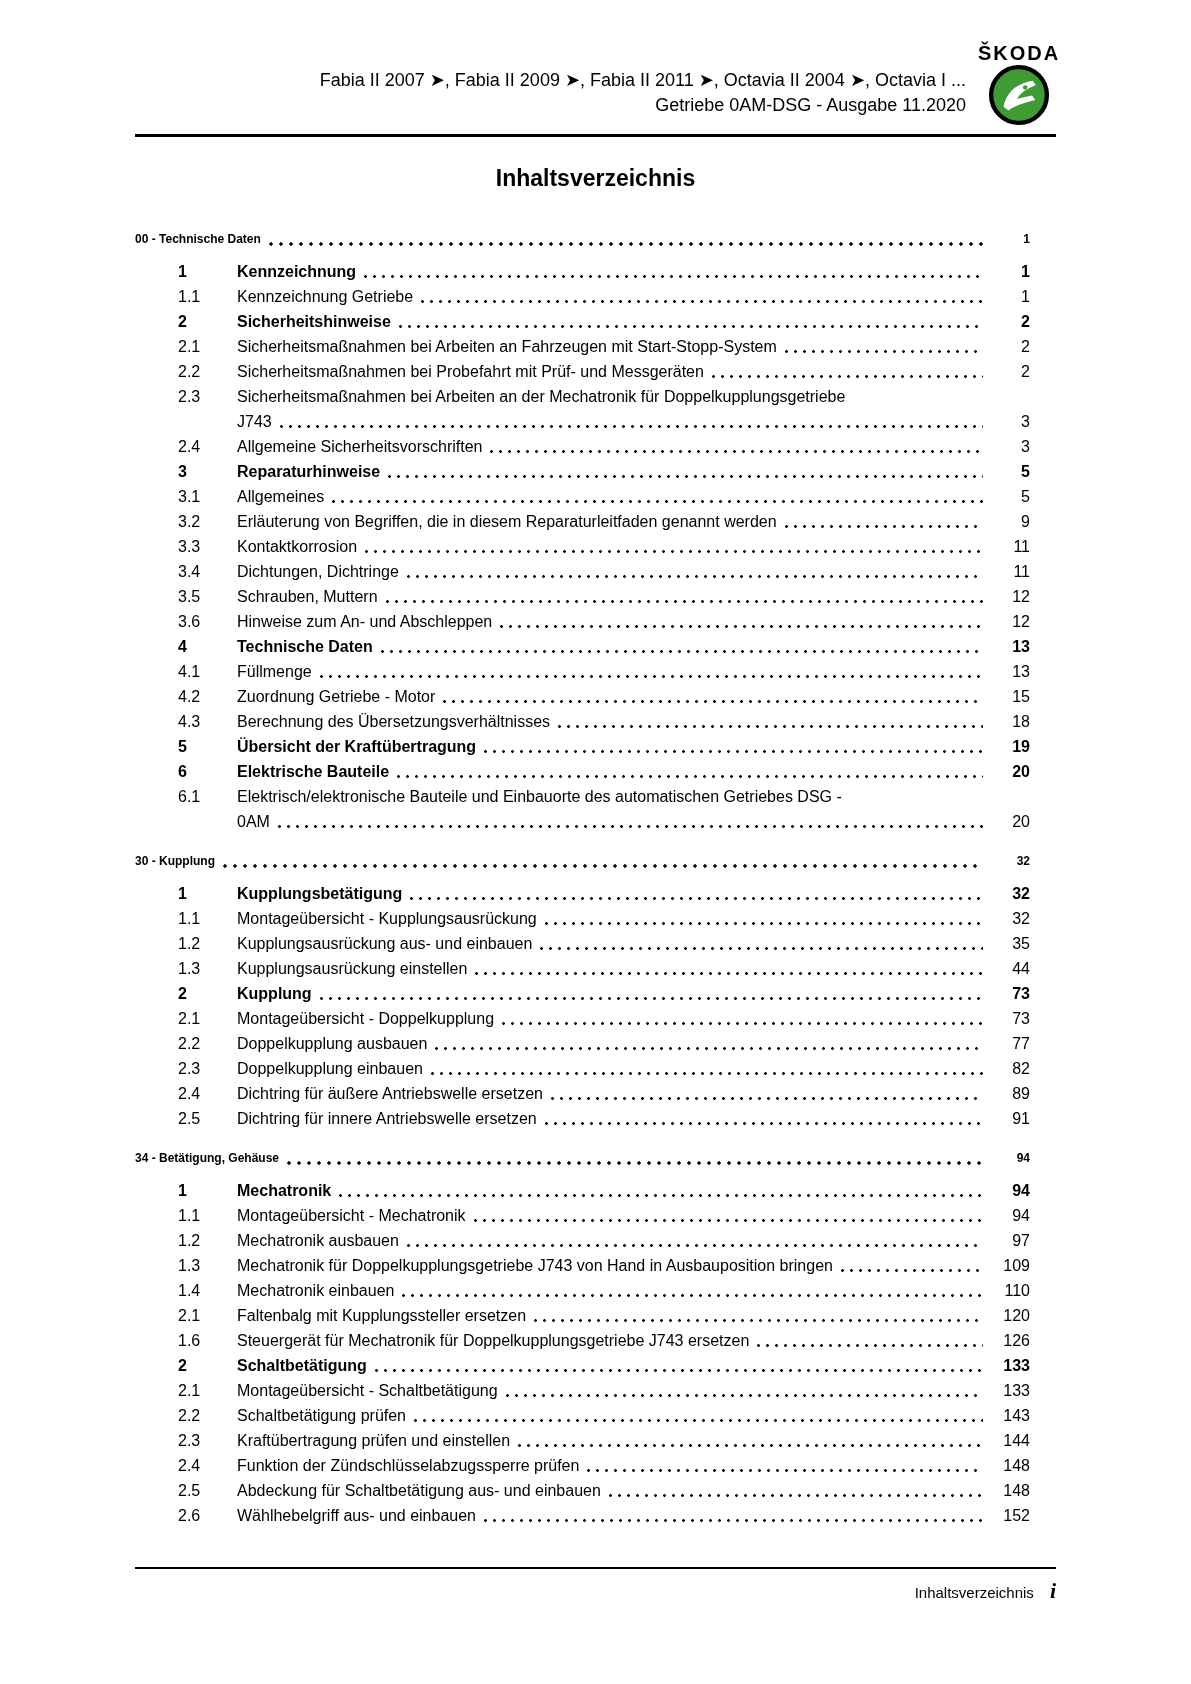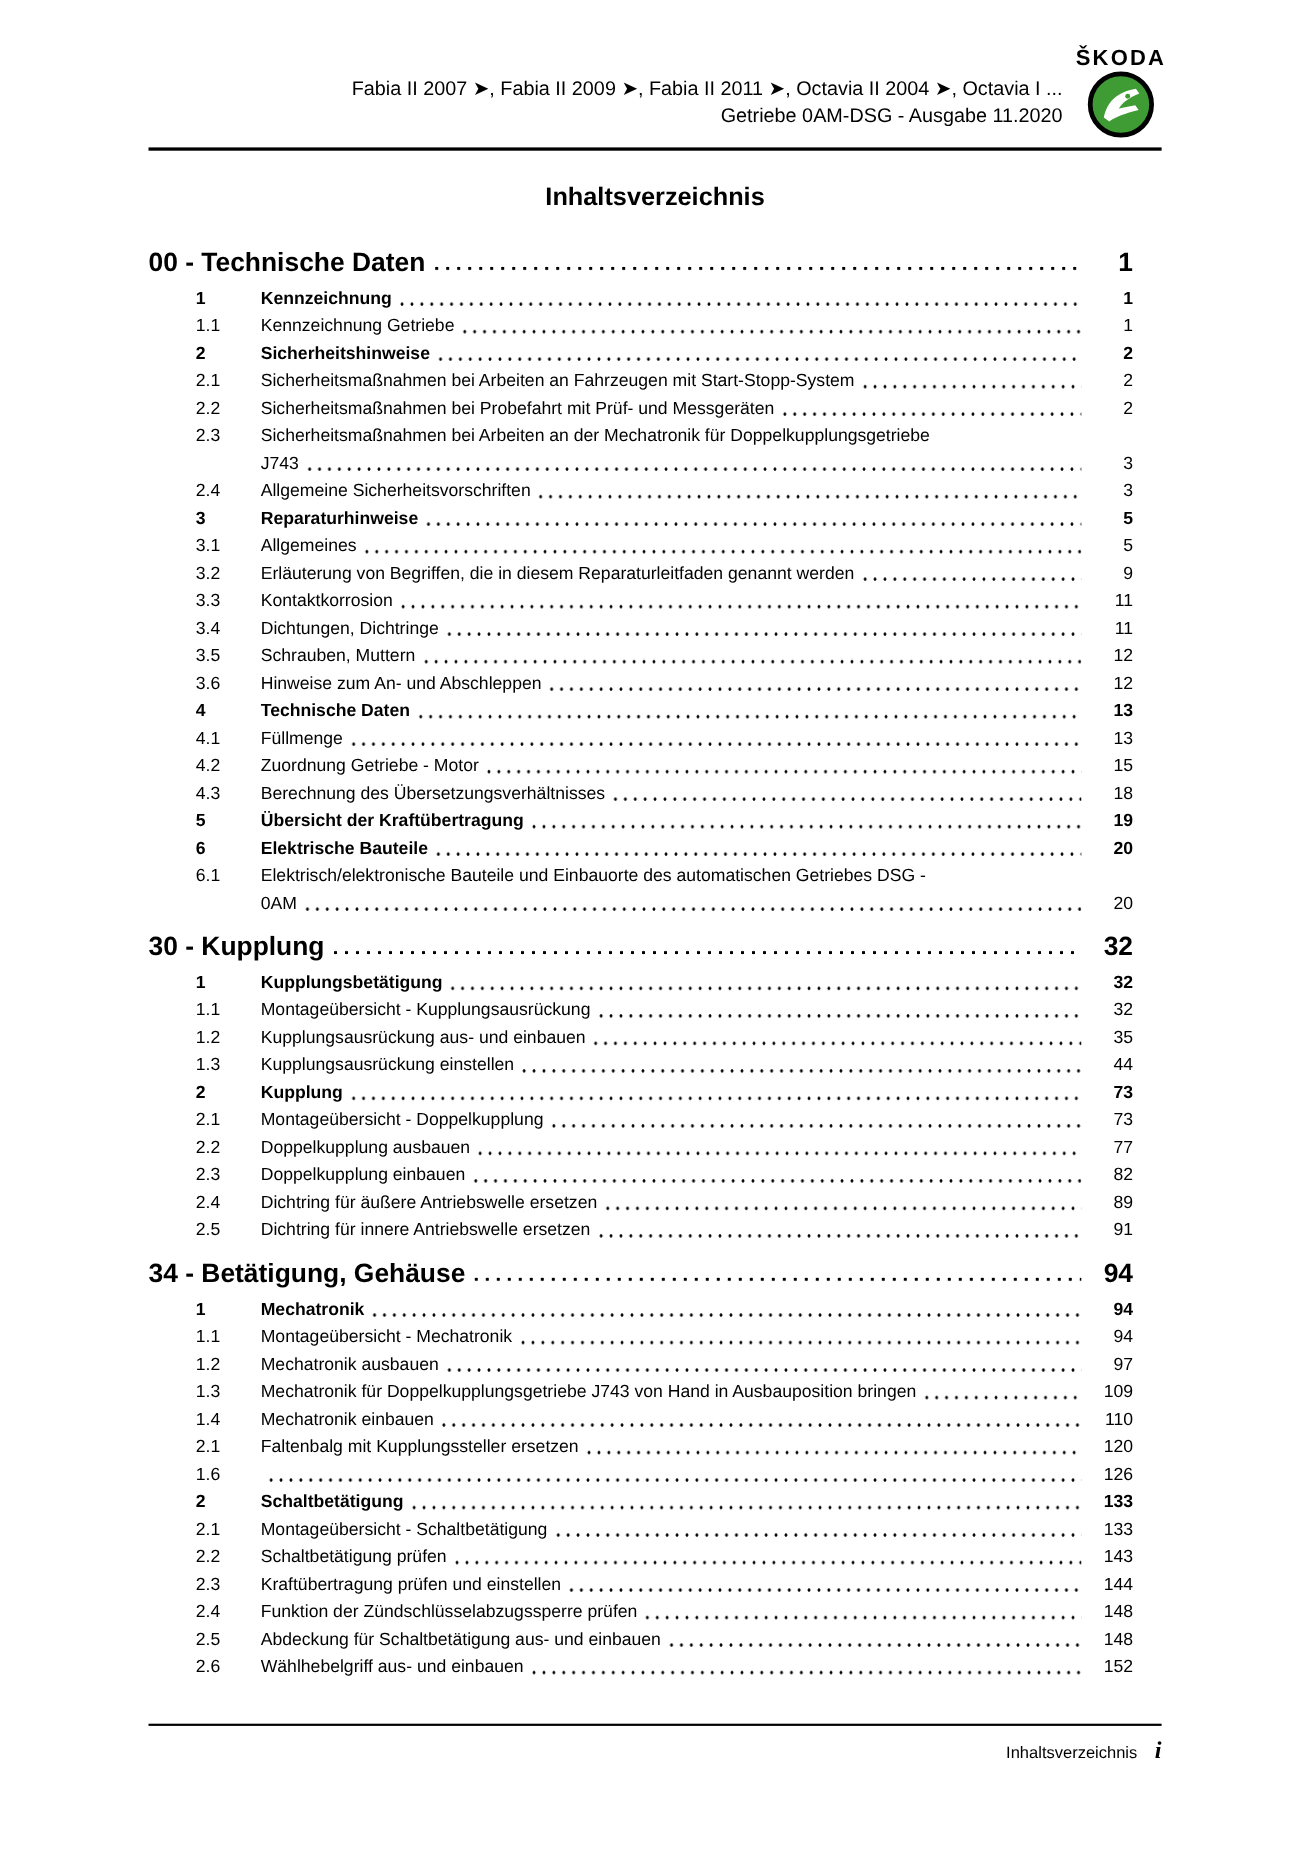--- a/index.html
+++ b/index.html
@@ -24,21 +24,21 @@
 
   .rule { height: 3px; background: #000; }
   .footer-rule { height: 2px; }
 
   .title { text-align: center; font-size: 23px; font-weight: bold; margin: 28px 0 34px 0; }
 
   
   .toc { padding-bottom: 20px; }
   .chapter-row {
     display: flex; align-items: center;
-    font-weight: bold; font-size: 24px; line-height: 26px;
+    font-weight: bold; font-size: 12px; line-height: 26px;
     margin: 14px 0 7px 0; padding-right: 26px;
   }
   .entry-row {
     display: flex; align-items: flex-end;
     font-size: 16px; line-height: 25px;
     padding-left: 43px; padding-right: 26px;
   }
   .entry-row.bold { font-weight: bold; }
   .entry-row.wrapped { display: grid; grid-template-columns: 59px 1fr; }
   .wrap-line2 { grid-column: 2; display: flex; align-items: center; }
@@ -326,20 +326,21 @@
         <span class="page-num">110</span>
       </div>
       <div class="entry-row">
         <span class="num">2.1</span>
         <span class="entry-title">Faltenbalg mit Kupplungssteller ersetzen</span>
         <span class="leader"></span>
         <span class="page-num">120</span>
       </div>
       <div class="entry-row">
         <span class="num">1.6</span>
+        <span class="entry-title">Steuergerät für Mechatronik für Doppelkupplungsgetriebe J743 ersetzen</span>
         <span class="leader"></span>
         <span class="page-num">126</span>
       </div>
       <div class="entry-row bold">
         <span class="num">2</span>
         <span class="entry-title">Schaltbetätigung</span>
         <span class="leader"></span>
         <span class="page-num">133</span>
       </div>
       <div class="entry-row">

